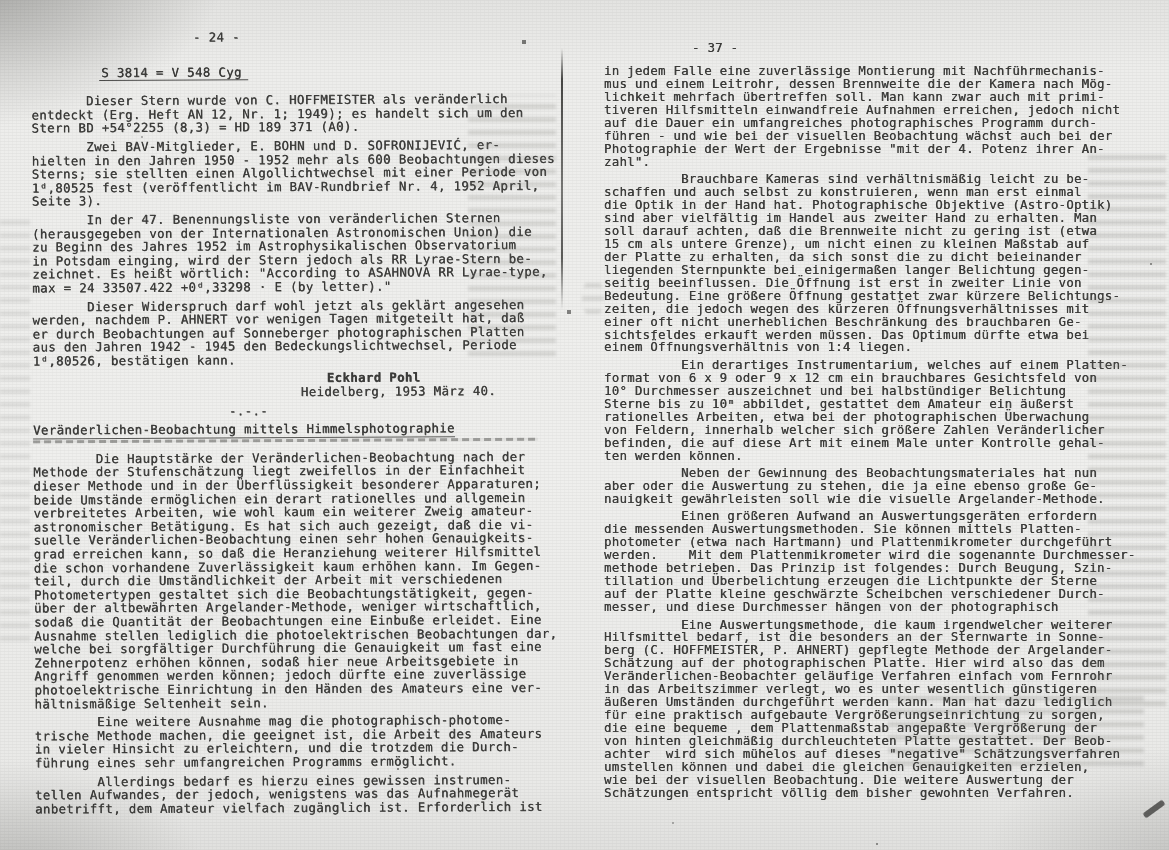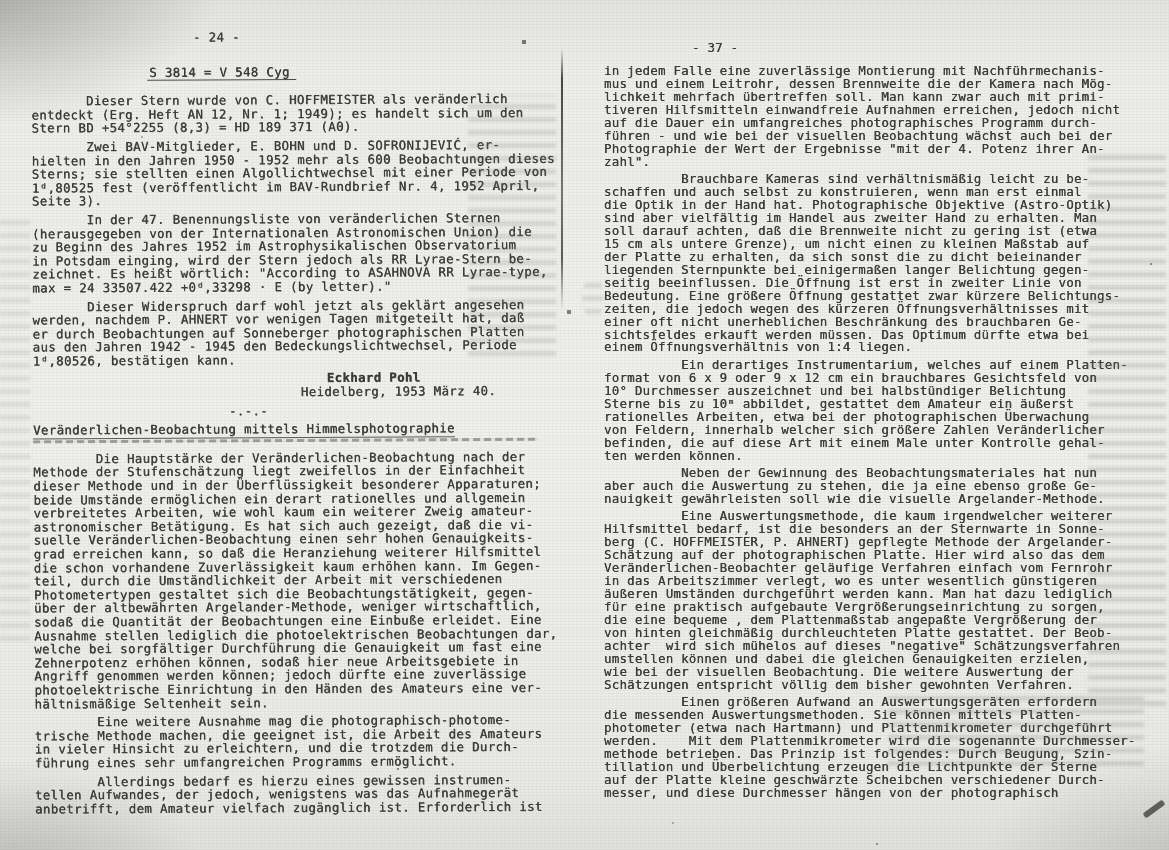--- a/index.html
+++ b/index.html
@@ -35,21 +35,21 @@
   .page-left .para{margin-bottom:5px;}
   .page-right{
     left:604px;top:42px;width:541px;
     font-size:12.3px;line-height:12.95px;letter-spacing:0.3px;
   }
   .page-right .para{margin-bottom:4.5px;}
   .pgnum{display:block;text-shadow:0.35px 0.3px 0.6px rgba(52,52,50,0.85);}
   .pgnum-left{margin-left:162px;margin-bottom:21px;}
   .pgnum-right{margin-left:88px;margin-bottom:10px;}
   .article-title{
-    display:inline-block;margin-left:116px;margin-bottom:13px;
+    display:inline-block;margin-left:68px;margin-bottom:13px;
     padding:0 6px 1px 2px;
     border-bottom:1.6px solid rgba(58,58,56,.9);
     text-shadow:0.4px 0.35px 0.6px rgba(45,45,43,0.9);
   }
   .signature{margin:2px 0 7px 0;}
   .sig-name{display:block;margin-left:294px;font-weight:bold;}
   .sig-date{display:block;margin-left:268px;}
   .divider{display:block;margin-left:196px;margin-bottom:7px;}
   .section-heading-wrap{position:relative;margin-bottom:13px;}
   .section-heading{
@@ -188,44 +188,44 @@
 einem Öffnungsverhältnis von 1:4 liegen.</p>
     <p class="para">          Ein derartiges Instrumentarium, welches auf einem Platten-
 format von 6 x 9 oder 9 x 12 cm ein brauchbares Gesichtsfeld von
 10° Durchmesser auszeichnet und bei halbstündiger Belichtung
 Sterne bis zu 10ᵐ abbildet, gestattet dem Amateur ein äußerst
 rationelles Arbeiten, etwa bei der photographischen Überwachung
 von Feldern, innerhalb welcher sich größere Zahlen Veränderlicher
 befinden, die auf diese Art mit einem Male unter Kontrolle gehal-
 ten werden können.</p>
     <p class="para">          Neben der Gewinnung des Beobachtungsmateriales hat nun
-aber auch die Auswertung zu stehen, die ja eine ebenso große Ge-
+aber oder die Auswertung zu stehen, die ja eine ebenso große Ge-
 nauigkeit gewährleisten soll wie die visuelle Argelander-Methode.</p>
+    <p class="para">          Einen größeren Aufwand an Auswertungsgeräten erfordern
+die messenden Auswertungsmethoden. Sie können mittels Platten-
+photometer (etwa nach Hartmann) und Plattenmikrometer durchgeführt
+werden.    Mit dem Plattenmikrometer wird die sogenannte Durchmesser-
+methode betrieben. Das Prinzip ist folgendes: Durch Beugung, Szin-
+tillation und Überbelichtung erzeugen die Lichtpunkte der Sterne
+auf der Platte kleine geschwärzte Scheibchen verschiedener Durch-
+messer, und diese Durchmesser hängen von der photographisch</p>
     <p class="para">          Eine Auswertungsmethode, die kaum irgendwelcher weiterer
 Hilfsmittel bedarf, ist die besonders an der Sternwarte in Sonne-
 berg (C. HOFFMEISTER, P. AHNERT) gepflegte Methode der Argelander-
 Schätzung auf der photographischen Platte. Hier wird also das dem
 Veränderlichen-Beobachter geläufige Verfahren einfach vom Fernrohr
 in das Arbeitszimmer verlegt, wo es unter wesentlich günstigeren
 äußeren Umständen durchgeführt werden kann. Man hat dazu lediglich
 für eine praktisch aufgebaute Vergrößerungseinrichtung zu sorgen,
 die eine bequeme , dem Plattenmaßstab angepaßte Vergrößerung der
 von hinten gleichmäßig durchleuchteten Platte gestattet. Der Beob-
 achter  wird sich mühelos auf dieses "negative" Schätzungsverfahren
 umstellen können und dabei die gleichen Genauigkeiten erzielen,
 wie bei der visuellen Beobachtung. Die weitere Auswertung der
 Schätzungen entspricht völlig dem bisher gewohnten Verfahren.</p>
-    <p class="para">          Einen größeren Aufwand an Auswertungsgeräten erfordern
-die messenden Auswertungsmethoden. Sie können mittels Platten-
-photometer (etwa nach Hartmann) und Plattenmikrometer durchgeführt
-werden.    Mit dem Plattenmikrometer wird die sogenannte Durchmesser-
-methode betrieben. Das Prinzip ist folgendes: Durch Beugung, Szin-
-tillation und Überbelichtung erzeugen die Lichtpunkte der Sterne
-auf der Platte kleine geschwärzte Scheibchen verschiedener Durch-
-messer, und diese Durchmesser hängen von der photographisch</p>
   </div>
 
   <div class="crease"></div>
   <div class="ghost ghost-a"></div>
   <div class="ghost ghost-b"></div>
   <div class="ghost ghost-c"></div>
   <div class="ghost ghost-d"></div>
   <div class="ghost ghost-e"></div>
   <div class="corner-mark"></div>
   <div class="specks"></div>

